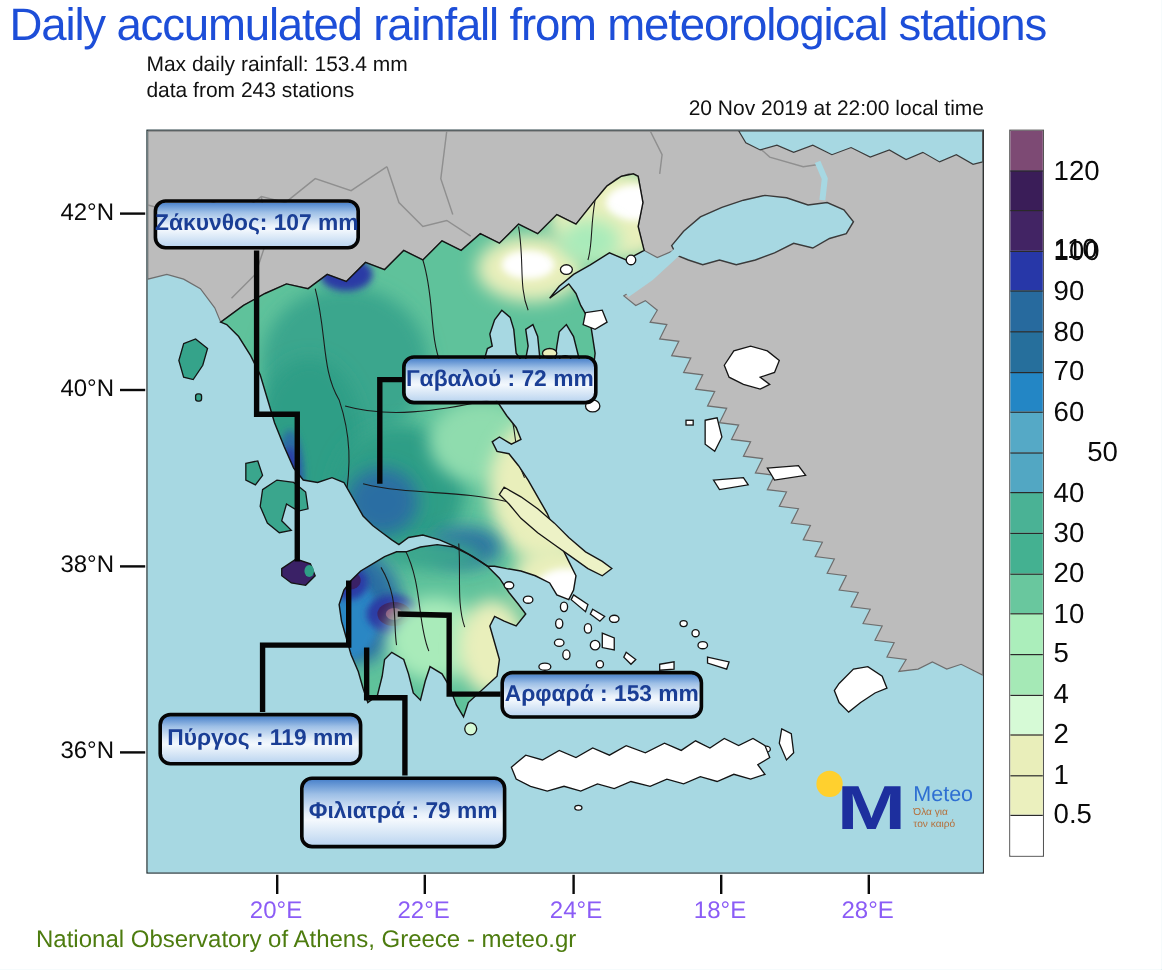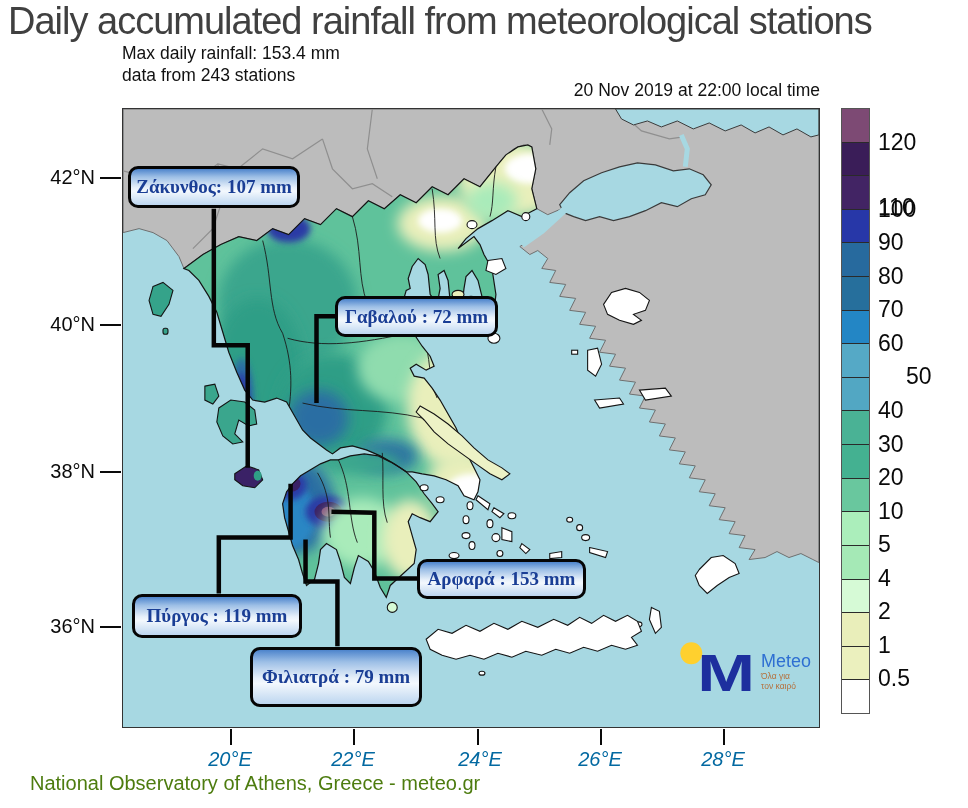--- a/index.html
+++ b/index.html
@@ -1,37 +1,37 @@
 <!DOCTYPE html>
 <html><head>
 <meta charset="utf-8">
 <style>
   html,body{margin:0;padding:0;background:#ffffff;font-family:"Liberation Sans",sans-serif;}
   #page{position:relative;width:968px;height:808px;background:#fff;overflow:hidden;}
-  #title{position:absolute;left:8px;top:0px;font-size:38px;font-weight:400;color:#404040;letter-spacing:-1px;white-space:nowrap;}
+  #title{position:absolute;left:8px;top:0px;font-size:38px;font-weight:400;color:#1d4ed8;letter-spacing:-1px;white-space:nowrap;}
   .hdr{position:absolute;font-size:17.5px;color:#111;line-height:22px;white-space:nowrap;}
   #hdr-left{left:122px;top:42px;}
   #hdr-right{left:122px;top:79px;width:698px;text-align:right;}
   #map-frame{position:absolute;left:122px;top:108px;width:698px;height:620px;border:1px solid #333;box-sizing:border-box;background:#a7d8e2;}
   #map-frame svg{display:block;}
   .callout{position:absolute;border:3px solid #050505;border-radius:10px;box-sizing:border-box;
     background:linear-gradient(180deg,#4d84cc 0%,#9dbfe6 22%,#e7f0fa 52%,#f3f8fd 62%,#bdd6f0 100%);
-    color:#1a3e95;font-weight:bold;font-size:19px;display:flex;align-items:center;justify-content:center;white-space:nowrap;font-family:Liberation Serif, serif;}
+    color:#1a3e95;font-weight:bold;font-size:19px;display:flex;align-items:center;justify-content:center;white-space:nowrap;}
   #co-zakynthos{left:128px;top:166px;width:172px;height:42px;}
   #co-gavalou{left:335px;top:296px;width:163px;height:41px;}
   #co-arfara{left:417px;top:559px;width:169px;height:40px;}
   #co-pyrgos{left:132px;top:594px;width:170px;height:44px;}
   #co-filiatra{left:250px;top:647px;width:172px;height:60px;}
   #colorbar{position:absolute;left:841px;top:108px;width:29px;height:606px;border:1px solid #555;box-sizing:border-box;display:flex;flex-direction:column;}
   .cb-seg{flex:1;border-top:1px solid #2a2a2a;}
   .cb-seg:first-child{border-top:none;}
   #colorbar-labels{position:absolute;left:878px;top:108px;width:80px;height:606px;}
   .cb-label{position:absolute;font-size:23px;color:#0a0a0a;}
   .lat-label{position:absolute;width:70px;text-align:right;font-size:20px;color:#0a0a0a;}
-  .lon-label{position:absolute;width:80px;text-align:center;font-size:20px;color:#0369a1;font-style:italic;}
+  .lon-label{position:absolute;width:80px;text-align:center;font-size:20px;color:#8b5cf6;}
   .tick-h{position:absolute;width:21px;height:1.5px;background:#0a0a0a;}
   .tick-v{position:absolute;width:1.5px;height:16px;background:#0a0a0a;}
   #footer{position:absolute;left:30px;top:772px;font-size:20px;color:#4d7c0f;white-space:nowrap;}
 </style>
 </head>
 <body>
 
 <div id="page">
 
   <div id="title">Daily accumulated rainfall from meteorological stations</div>
@@ -52,21 +52,21 @@
   <div class="lat-label" style="left:25px;top:615px;">36°N</div>
 
   <div class="tick-v" style="left:230px;top:729px;"></div>
   <div class="tick-v" style="left:353px;top:729px;"></div>
   <div class="tick-v" style="left:477px;top:729px;"></div>
   <div class="tick-v" style="left:600px;top:729px;"></div>
   <div class="tick-v" style="left:723px;top:729px;"></div>
   <div class="lon-label" style="left:190px;top:748px;">20°E</div>
   <div class="lon-label" style="left:313px;top:748px;">22°E</div>
   <div class="lon-label" style="left:440px;top:748px;">24°E</div>
-  <div class="lon-label" style="left:560px;top:748px;">26°E</div>
+  <div class="lon-label" style="left:560px;top:748px;">18°E</div>
   <div class="lon-label" style="left:683px;top:748px;">28°E</div>
 
   <div id="map-frame">
     <svg width="696" height="618" viewBox="0 0 698 620">
       <defs>
         <clipPath id="gclip">
           <path d="M61,160 L80,146 98,136 116,128 134,132 150,120 166,126 182,110 198,116 214,100 230,108 246,92 262,100 278,86 294,94 310,78 326,86 342,70 358,78 374,58 384,46 396,38 406,36 410,38 414,60 410,80 415,100 400,108 386,102 370,112 356,120 344,130 336,140 352,128 358,136 362,146 370,160 374,186 372,204 362,196 356,172 350,162 344,168 342,180 340,196 335,202 328,192 326,172 322,162 316,166 318,180 315,196 308,186 306,166 303,156 296,150 290,158 286,170 288,180 284,182 280,196 282,210 292,226 300,238 308,248 312,258 304,262 294,256 288,260 292,268 302,270 310,280 318,292 326,306 334,320 340,334 346,348 352,360 358,372 356,384 352,392 342,388 336,378 324,372 312,368 300,366 290,364 284,364 272,356 258,348 244,342 230,338 218,340 210,346 204,342 196,336 188,330 180,322 172,308 164,294 154,290 142,294 130,292 122,282 114,264 106,244 100,224 94,204 86,188 76,172 66,162 Z"></path>
           <path d="M284,364 L294,374 302,386 310,396 316,404 308,414 298,410 290,406 286,414 290,428 294,442 292,456 268,478 264,490 258,480 252,464 246,454 236,448 232,460 228,476 222,470 218,454 214,442 204,436 198,442 196,456 192,472 184,478 180,466 176,452 170,438 166,424 162,410 160,396 164,384 170,376 178,368 188,362 198,356 208,352 216,352 228,348 242,346 256,348 268,354 278,360 Z"></path>
         </clipPath>
         <filter id="soft" x="-60%" y="-60%" width="220%" height="220%">

